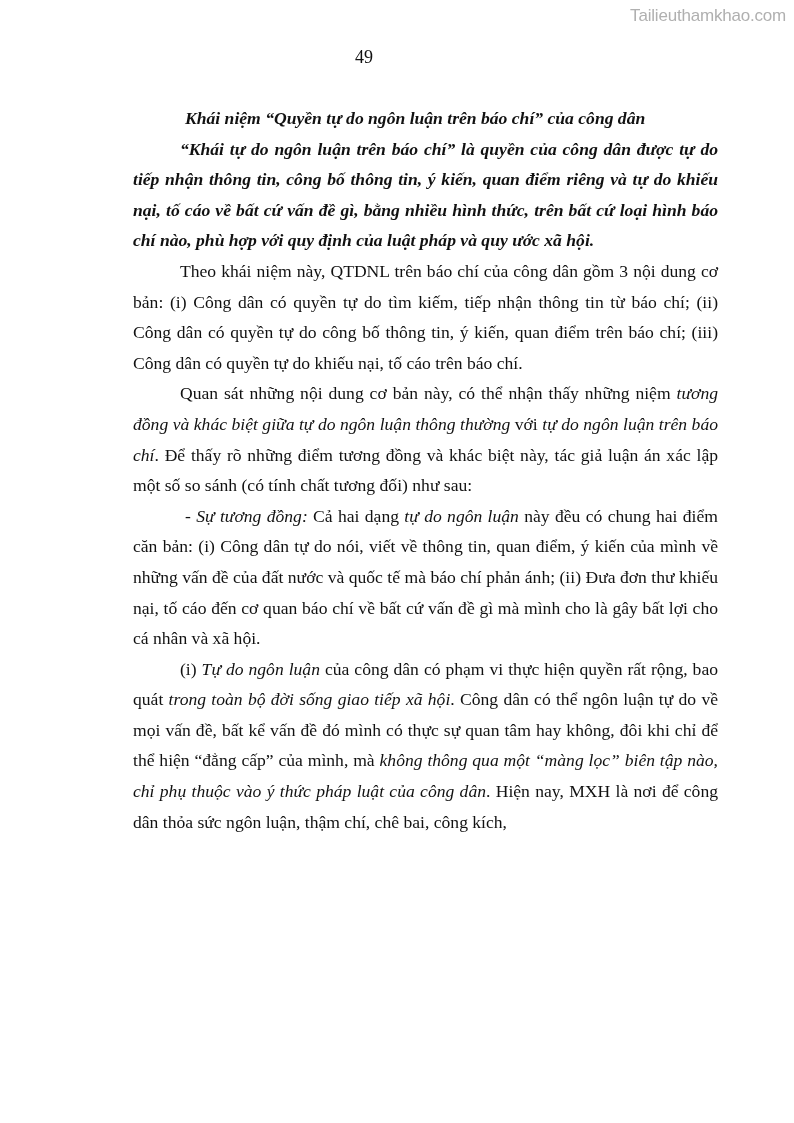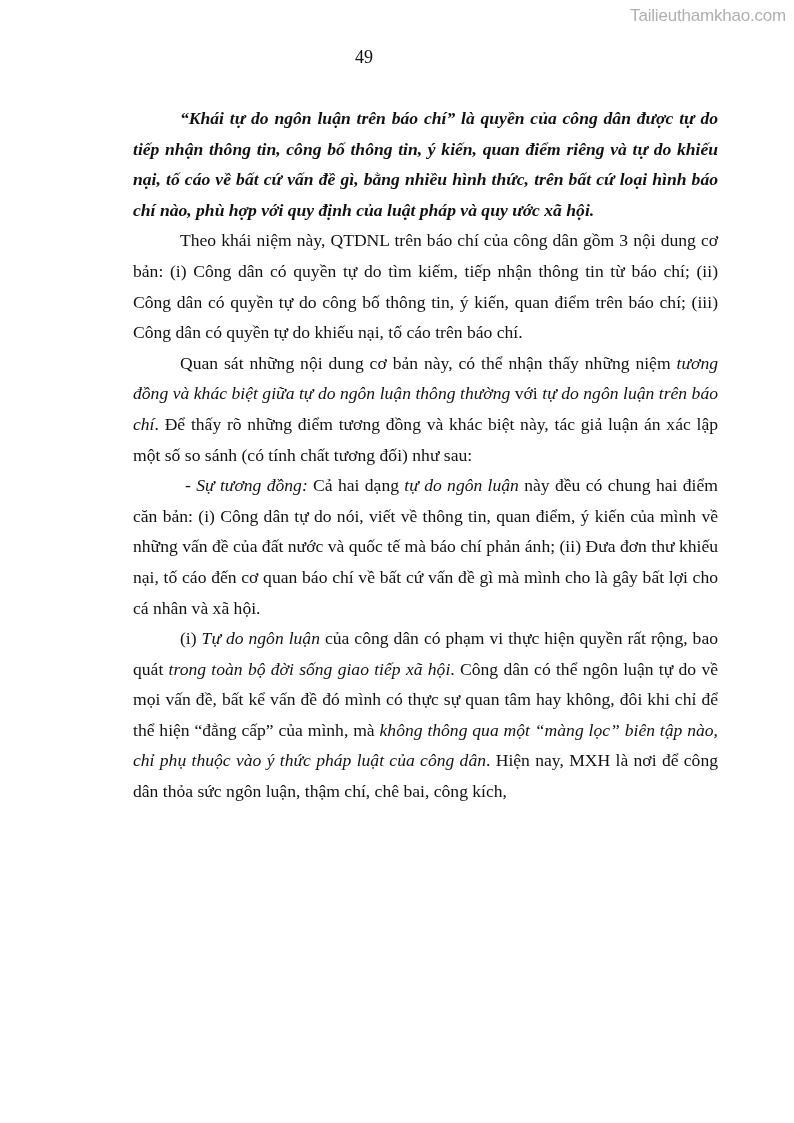--- a/index.html
+++ b/index.html
@@ -15,20 +15,21 @@
   i { font-style: italic; }
   .dash-item { text-indent: 52px !important; }
 </style>
 </head>
 <body>
 
 <div class="watermark">Tailieuthamkhao.com</div>
 <div class="page-number">49</div>
 
 <div class="content">
+  <p class="heading">Khái niệm “Quyền tự do ngôn luận trên báo chí” của công dân</p>
 
 
   <p class="def">“Khái tự do ngôn luận trên báo chí” là quyền của công dân được tự do tiếp nhận thông tin, công bố thông tin, ý kiến, quan điểm riêng và tự do khiếu nại, tố cáo về bất cứ vấn đề gì, bằng nhiều hình thức, trên bất cứ loại hình báo chí nào, phù hợp với quy định của luật pháp và quy ước xã hội.</p>
 
   <p>Theo khái niệm này, QTDNL trên báo chí của công dân gồm 3 nội dung cơ bản: (i) Công dân có quyền tự do tìm kiếm, tiếp nhận thông tin từ báo chí; (ii) Công dân có quyền tự do công bố thông tin, ý kiến, quan điểm trên báo chí; (iii) Công dân có quyền tự do khiếu nại, tố cáo trên báo chí.</p>
 
   <p><span>Quan sát những nội dung cơ bản này, có thể nhận thấy những niệm </span><i>tương đồng và khác biệt giữa tự do ngôn luận thông thường</i><span> với </span><i>tự do ngôn luận trên báo chí</i><span>. Để thấy rõ những điểm tương đồng và khác biệt này, tác giả luận án xác lập một số so sánh (có tính chất tương đối) như sau:</span></p>
 
   <p class="dash-item"><i>- Sự tương đồng:</i><span> Cả hai dạng </span><i>tự do ngôn luận</i><span> này đều có chung hai điểm căn bản: (i) Công dân tự do nói, viết về thông tin, quan điểm, ý kiến của mình về những vấn đề của đất nước và quốc tế mà báo chí phản ánh; (ii) Đưa đơn thư khiếu nại, tố cáo đến cơ quan báo chí về bất cứ vấn đề gì mà mình cho là gây bất lợi cho cá nhân và xã hội.</span></p>
 

